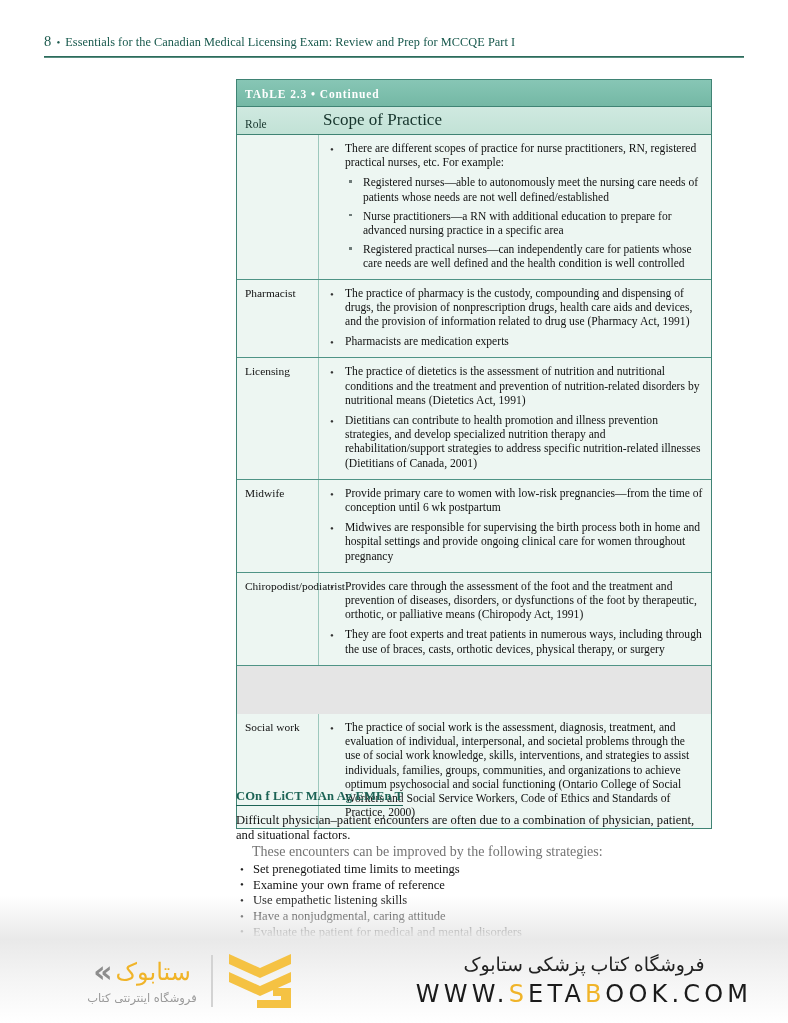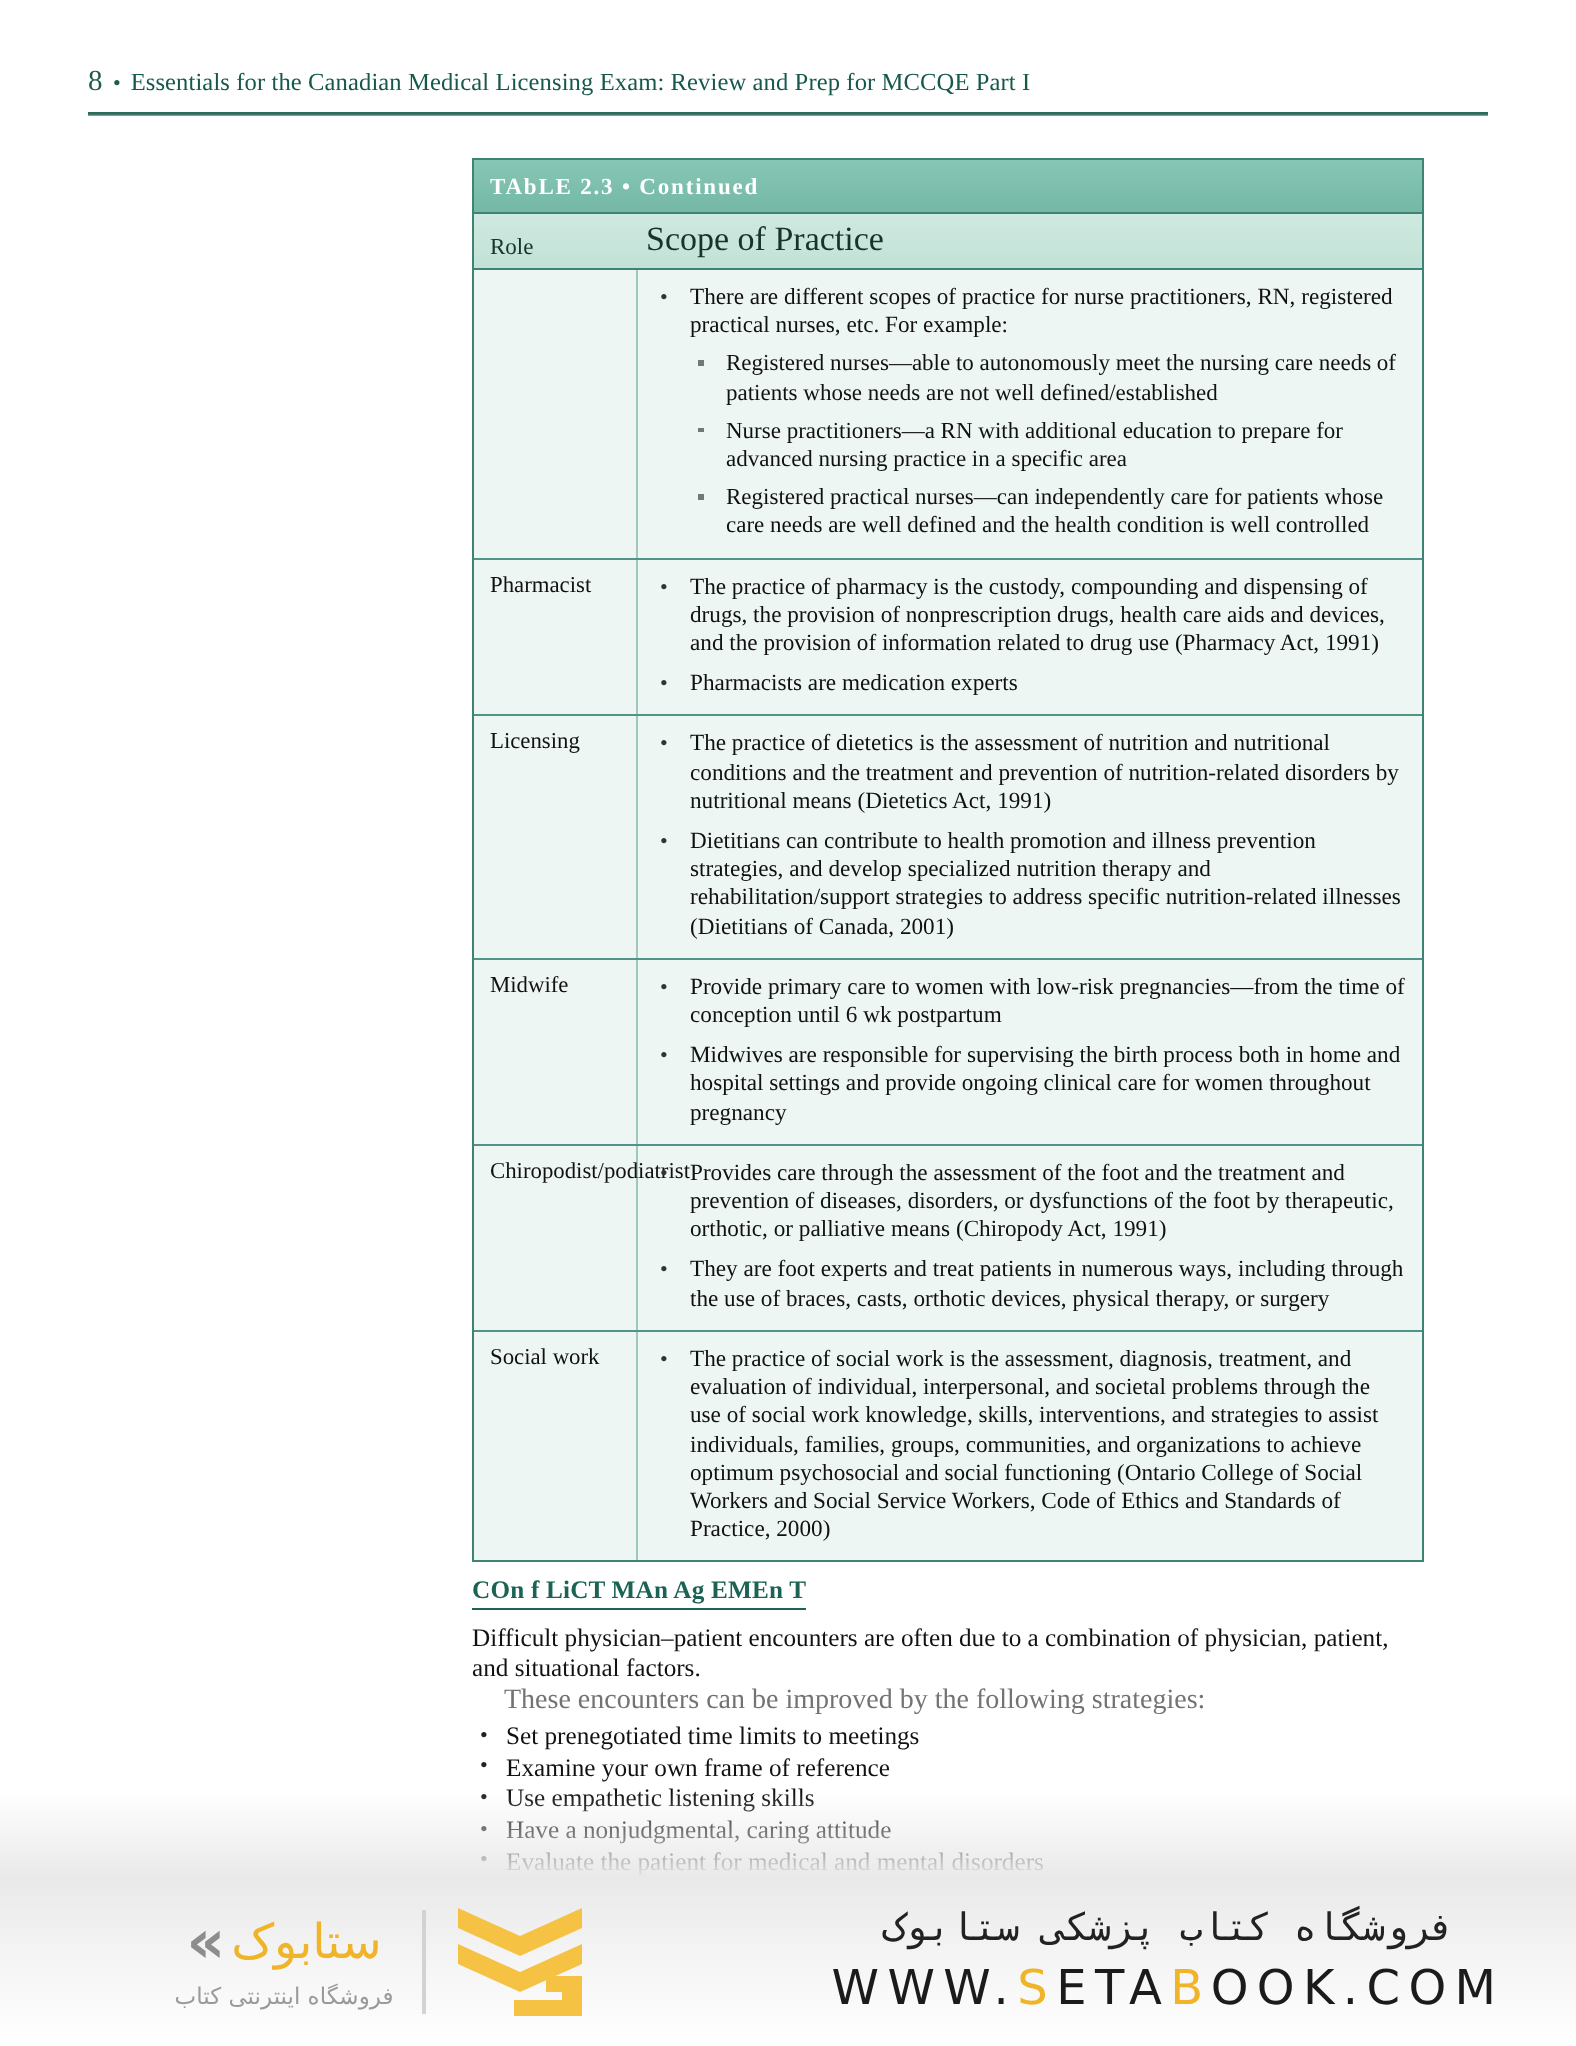--- a/index.html
+++ b/index.html
@@ -96,21 +96,21 @@
     color: #16342c;
     padding-left: 4px;
   }
 
   .trow {
     display: flex;
     border-bottom: 1px solid #5ba furthest;
     border-bottom: 1px solid #4f9486;
     background: #edf6f2;
   }
-  .trow:last-child { border-bottom: none; }
+  .trow:last-child { border-bottom: none; margin-top: 48px; }
 
   .cell-role {
     width: 82px;
     min-width: 82px;
     padding: 7px 4px 7px 8px;
     box-sizing: border-box;
     font-size: 11.4px;
     line-height: 13.6px;
     color: #111;
     border-right: 1px solid #9dc8bd;
@@ -291,21 +291,21 @@
     display: flex;
     flex-direction: column;
     align-items: center;
     justify-content: center;
     gap: 4px;
   }
   .brand-right-fa {
     font-size: 19px;
     color: #222;
     direction: rtl;
-    font-family: Liberation Mono, monospace;
+    font-family: Liberation Serif, serif;
   }
   .brand-url {
     font-size: 24px;
     letter-spacing: 4.2px;
     color: #1b1b1b;
     font-family: "DejaVu Sans", sans-serif;
     font-weight: normal;
   }
   .brand-url .hl { color: #f0b429; }
 </style>

